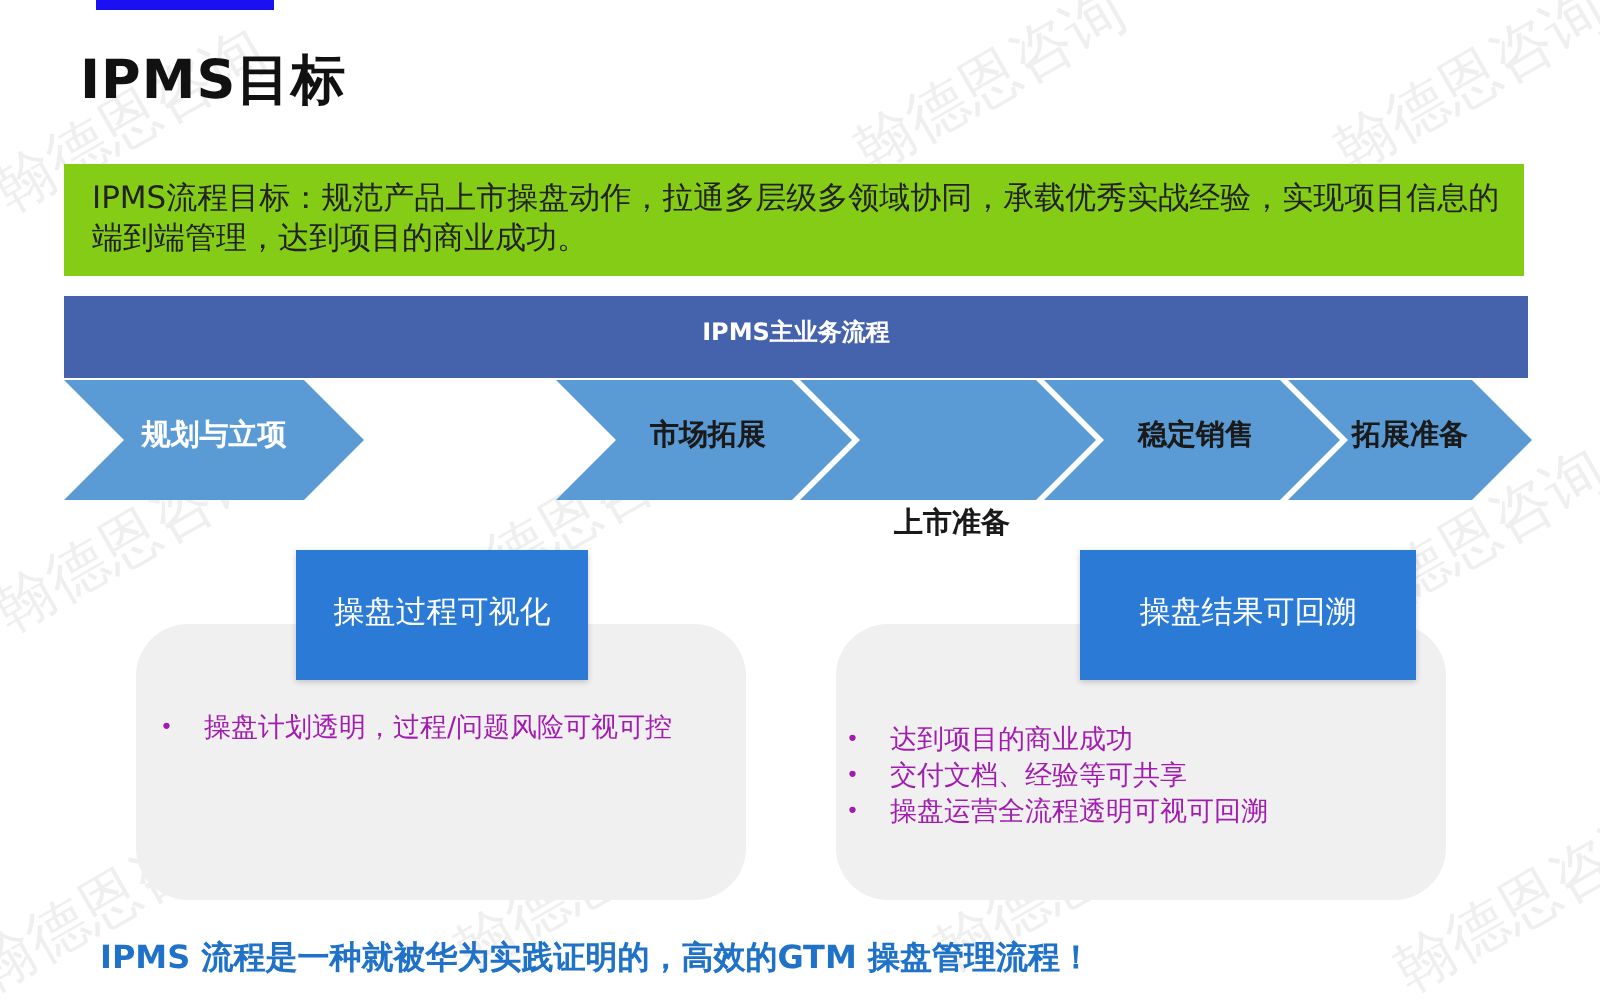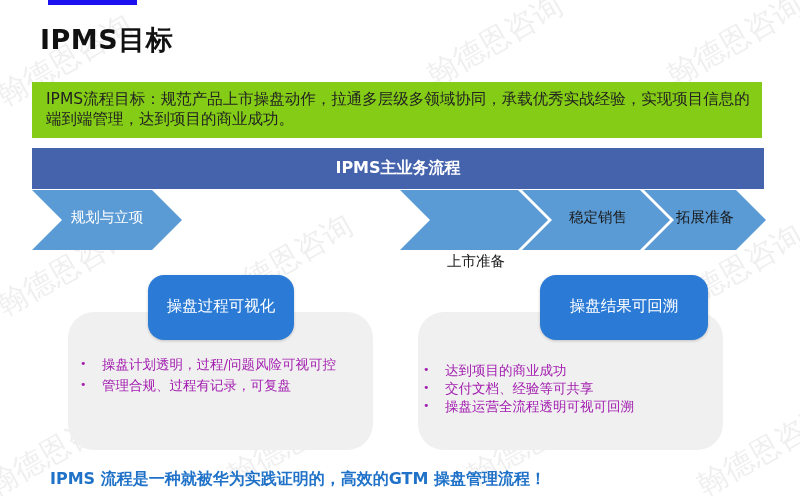--- a/index.html
+++ b/index.html
@@ -7,32 +7,32 @@
   body { position: relative; font-family: "DejaVu Sans", "Liberation Sans", sans-serif; }
 
   .top-accent { position: absolute; left: 48px; top: 0; width: 89px; height: 5px; background: #1a10f0; }
 
   .page-title { position: absolute; left: 40px; top: 22px; font-size: 27px; font-weight: bold; color: #111; letter-spacing: 0.5px; }
 
   .goal-box { position: absolute; left: 32px; top: 82px; width: 730px; height: 56px; background: #84cc16; }
   .goal-text { position: absolute; left: 14px; top: 7px; right: 10px; font-size: 15.5px; line-height: 20px; color: #222; }
 
   .flow-header { position: absolute; left: 32px; top: 148px; width: 732px; height: 41px; background: #4563ad; }
-  .flow-header-text { position: absolute; left: 0; right: 0; top: 10px; text-align: center; font-size: 16px; font-weight: bold; color: #fff; }
+  .flow-header-text { position: absolute; left: 0; right: 0; top: 10px; text-align: center; font-size: 12px; font-weight: bold; color: #fff; }
 
   .chevrons { position: absolute; left: 0; top: 190px; width: 800px; height: 60px; }
   .chev { position: absolute; top: 0; height: 60px; }
   .chev svg { position: absolute; left: 0; top: 0; }
-  .chev-label { position: absolute; top: 18px; left: 0; right: 0; text-align: center; font-size: 14.5px; color: #1a1a1a; }
+  .chev-label { position: absolute; top: 18px; left: 0; right: 0; text-align: center; font-size: 14.5px; color: #1a1a1a; font-weight: bold; }
   .chev-label.first { color: #fff; }
 
   .card { position: absolute; top: 312px; width: 305px; height: 138px; background: #f0f0f0; border-radius: 26px; }
   .card-left { left: 68px; }
   .card-right { left: 418px; }
-  .card-title-box { position: absolute; top: 275px; height: 65px; background: #2b7bd6; box-shadow: 0 1px 3px rgba(0,0,0,0.2); border-radius: 16px; }
+  .card-title-box { position: absolute; top: 275px; height: 65px; background: #2b7bd6; box-shadow: 0 1px 3px rgba(0,0,0,0.2); }
   .card-title-box.left { left: 148px; width: 146px; }
   .card-title-box.right { left: 497px; width: 168px; margin-left: 43px; }
   .card-title { position: absolute; left: 0; right: 0; top: 21px; text-align: center; color: #fff; font-size: 15.5px; }
 
   .bullets { position: absolute; list-style: none; font-size: 13.5px; line-height: 18px; color: #a21caf; }
   .bullets li { position: relative; padding-left: 26px; margin-bottom: 3px; }
   .bullets li::before { content: "•"; position: absolute; left: 4px; top: 0; font-size: 11px; }
   .bullets.left { left: 76px; top: 355px; width: 300px; }
   .bullets.right { left: 419px; top: 361px; width: 300px; }
   .bullets.right li { margin-bottom: 0; }
@@ -66,20 +66,26 @@
   <div class="flow-header-text">IPMS主业务流程</div>
 </div>
 
 <div class="chevrons">
   <div class="chev" style="left:32px; width:152px;">
     <svg width="152" height="60">
         <polygon points="0,0 120,0 150,30 120,60 0,60 30,30" fill="#5b9bd5"></polygon>
       </svg>
     <div class="chev-label first" style="left:28px; right:30px;">规划与立项</div>
   </div>
+  <div class="chev" style="left:278px; width:152px;">
+    <svg width="152" height="60">
+        <polygon points="0,0 118,0 148,30 118,60 0,60 30,30" fill="#5b9bd5"></polygon>
+      </svg>
+    <div class="chev-label" style="left:18px; right:18px;">市场拓展</div>
+  </div>
   <div class="chev" style="left:400px; width:152px;">
     <svg width="152" height="60">
         <polygon points="0,0 118,0 148,30 118,60 0,60 30,30" fill="#5b9bd5"></polygon>
       </svg>
     <div class="chev-label" style="left:18px; right:18px;margin-top:44px;">上市准备</div>
   </div>
   <div class="chev" style="left:522px; width:152px;">
     <svg width="152" height="60">
         <polygon points="0,0 118,0 148,30 118,60 0,60 30,30" fill="#5b9bd5"></polygon>
       </svg>
@@ -98,21 +104,20 @@
 
 <div class="card-title-box left">
   <div class="card-title">操盘过程可视化</div>
 </div>
 <div class="card-title-box right">
   <div class="card-title">操盘结果可回溯</div>
 </div>
 
 <ul class="bullets left">
   <li>操盘计划透明，过程/问题风险可视可控</li>
-  <li>管理合规、过程有记录，可复盘</li>
 </ul>
 
 <ul class="bullets right">
   <li>达到项目的商业成功</li>
   <li>交付文档、经验等可共享</li>
   <li>操盘运营全流程透明可视可回溯</li>
 </ul>
 
 <div class="tagline">IPMS 流程是一种就被华为实践证明的，高效的GTM 操盘管理流程！</div>
 

